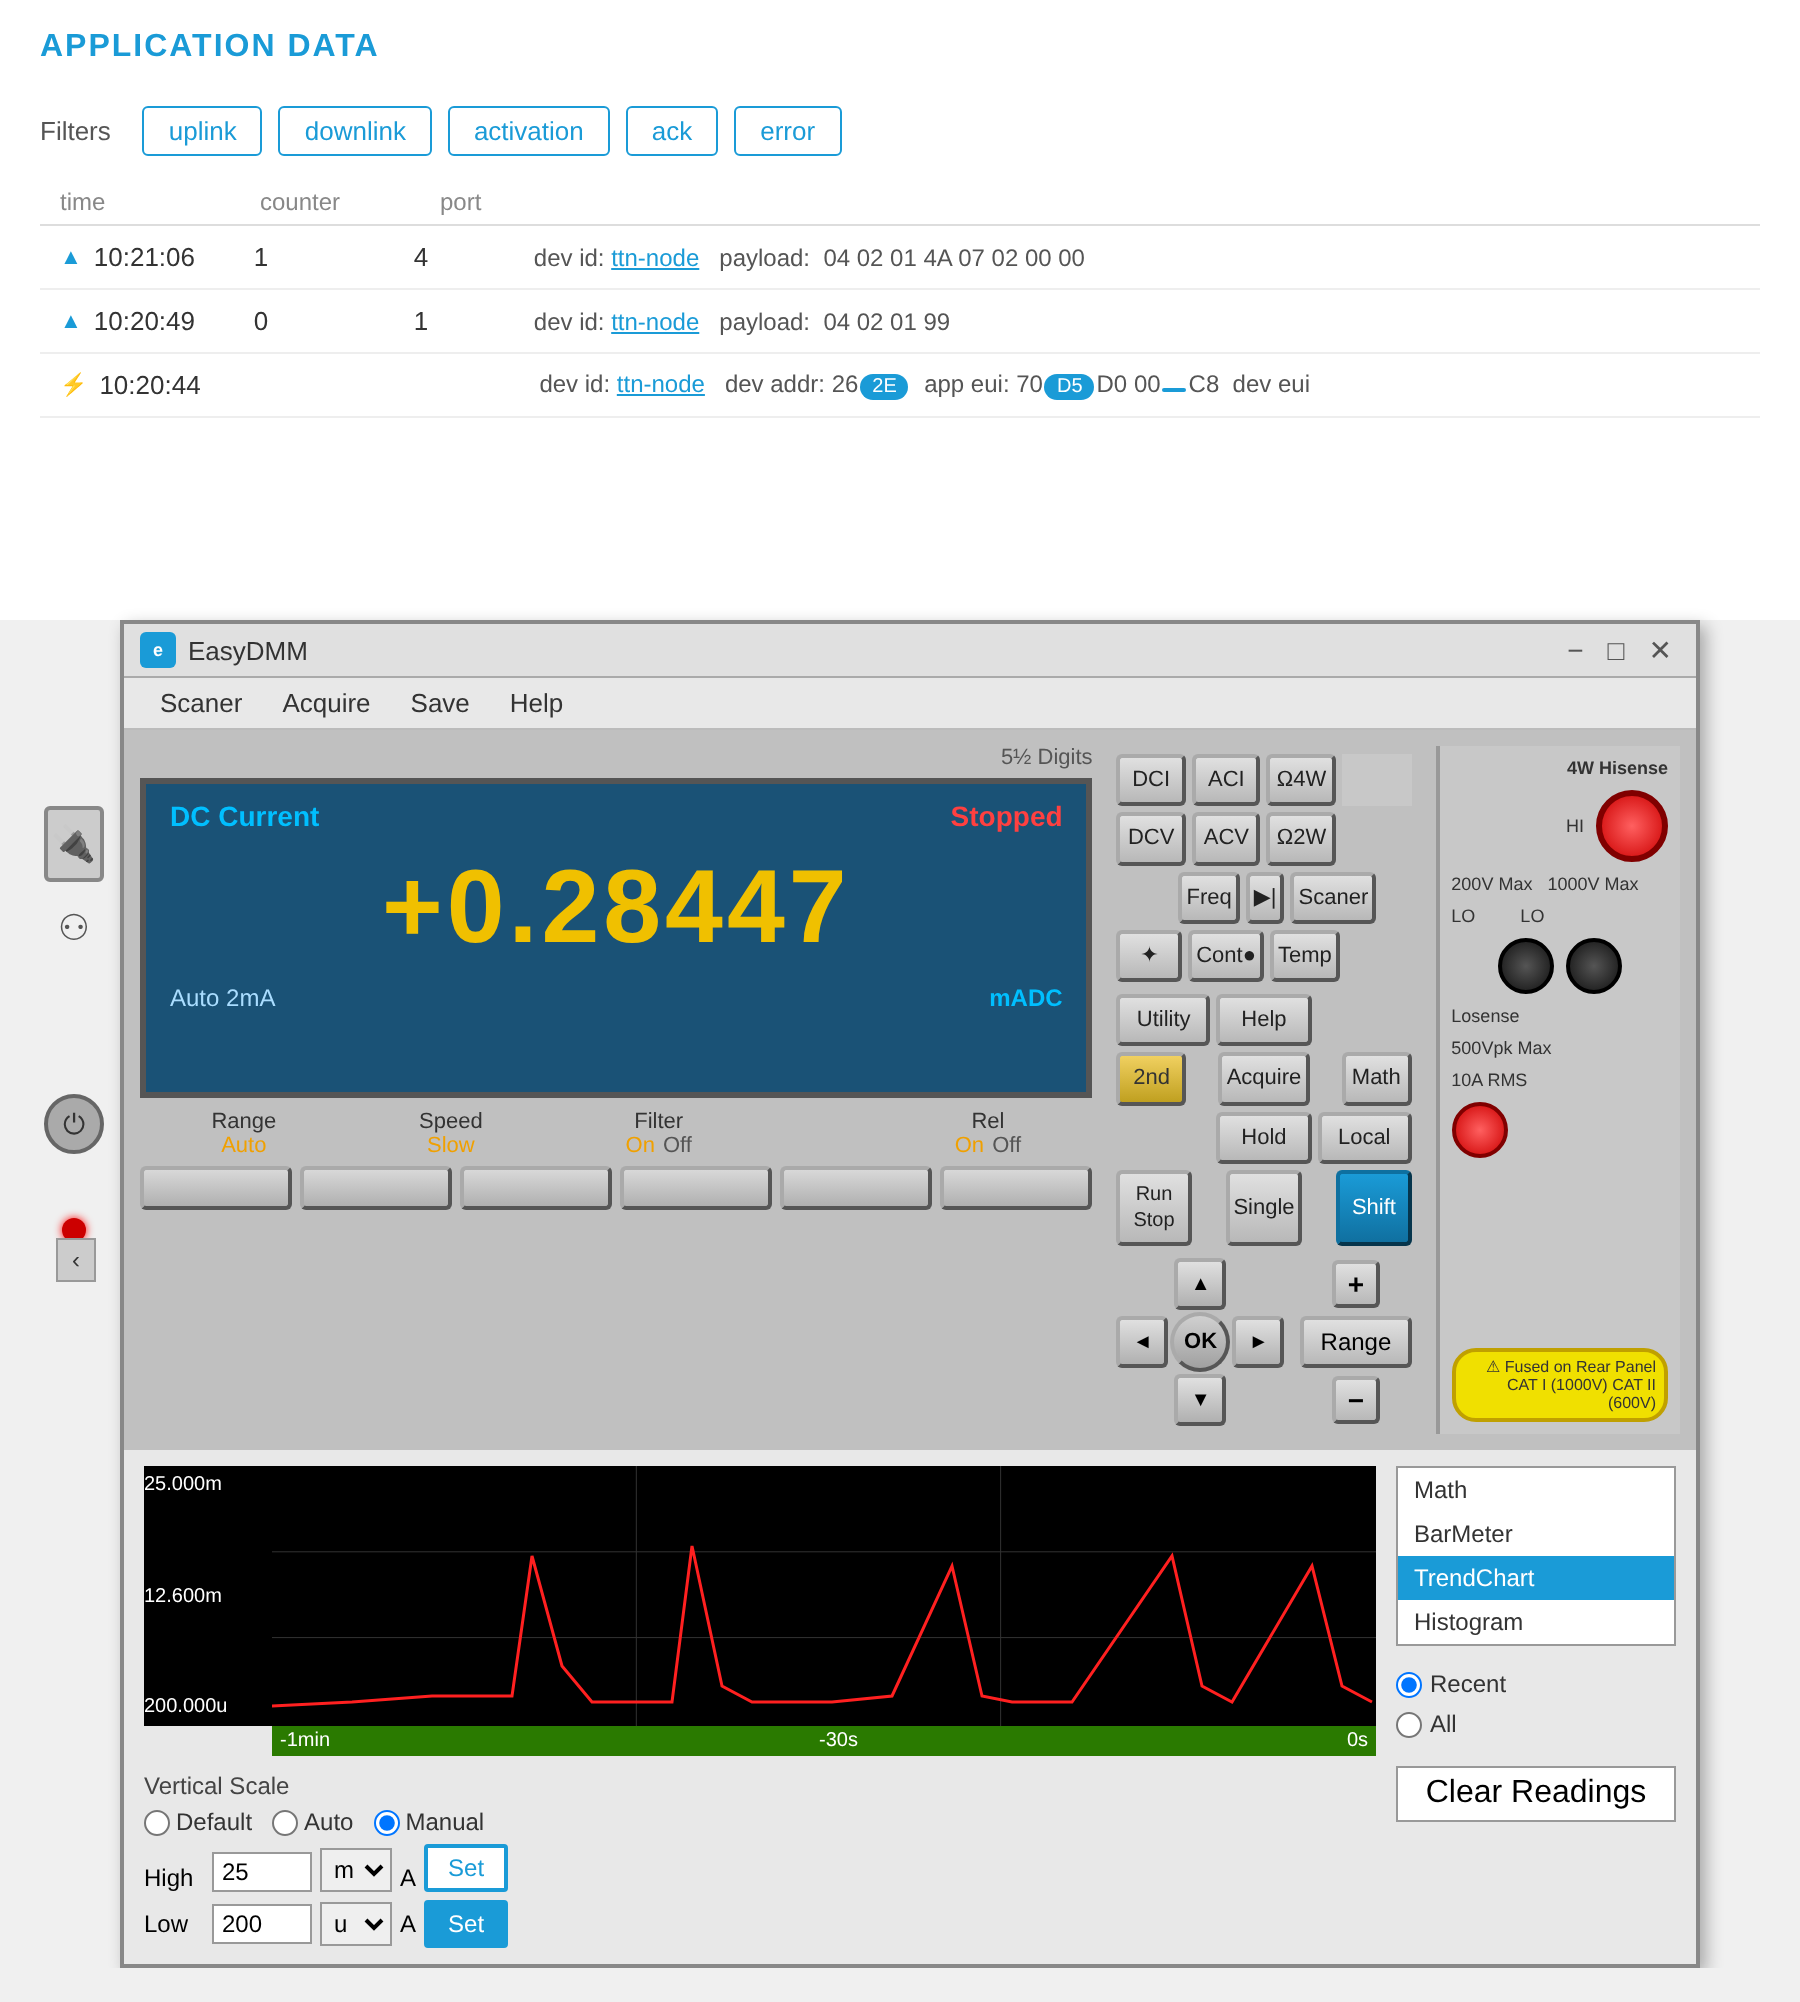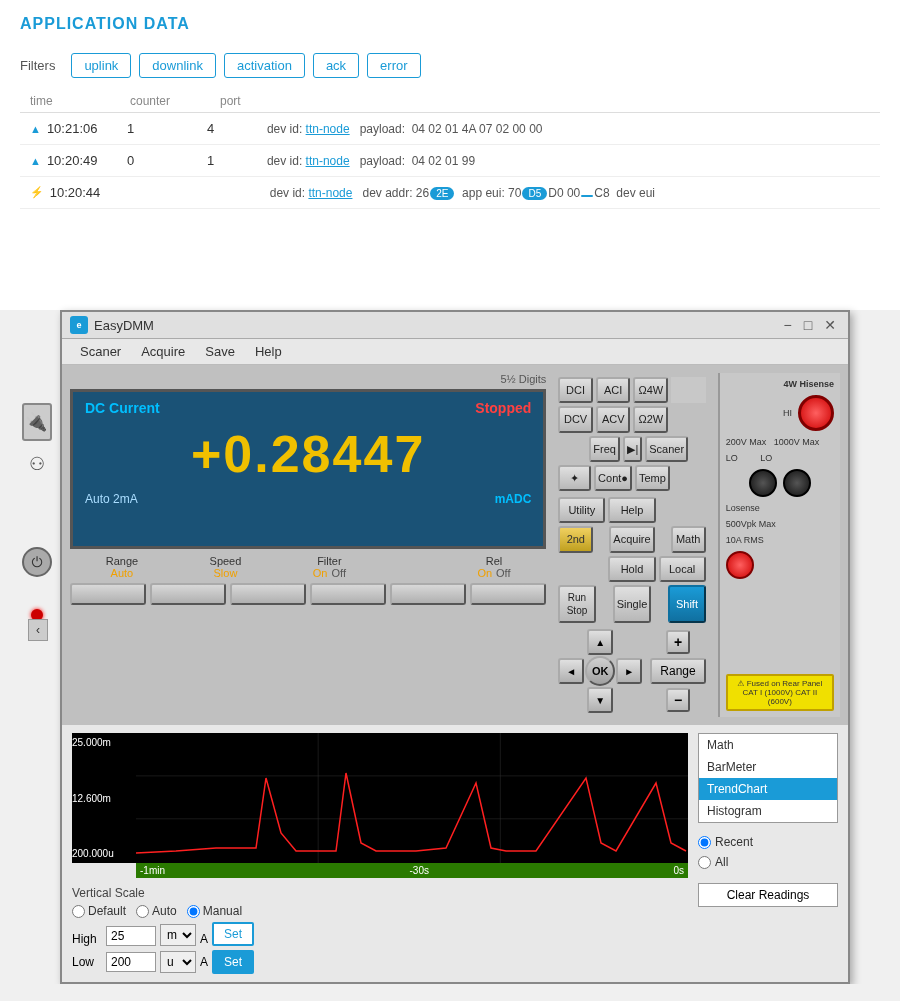--- a/index.html
+++ b/index.html
@@ -53,21 +53,21 @@
     .terminal-small-red { width: 28px; height: 28px; background: radial-gradient(circle, #ff6060, #cc0000); border: 2px solid #800000; border-radius: 50%; cursor: pointer; }
     .radio-label { display: flex; align-items: center; gap: 3px; font-size: 12px; color: #333; cursor: pointer; }
     .scale-input { width: 50px; border: 1px solid #999; padding: 2px 4px; font-size: 12px; }
     .scale-select { border: 1px solid #999; padding: 2px; font-size: 12px; }
     .set-btn { background: #fff; border: 2px solid #1a9bd7; color: #1a9bd7; padding: 3px 10px; cursor: pointer; font-size: 12px; border-radius: 2px; }
     .set-btn-active { background: #1a9bd7; border: 2px solid #1a9bd7; color: #fff; padding: 3px 10px; cursor: pointer; font-size: 12px; border-radius: 2px; }
     .list-box { border: 1px solid #999; background: #fff; }
     .list-item { padding: 4px 8px; font-size: 12px; color: #333; cursor: pointer; }
     .list-item-selected { background: #1a9bd7; color: #fff; padding: 4px 8px; font-size: 12px; cursor: pointer; }
 
-    .clear-btn { background: #fff; border: 1px solid #999; padding: 4px 10px; cursor: pointer; font-size: 12px; margin-top: 8px; width: 100%; }
+    .clear-btn { background: #fff; border: 1px solid #999; padding: 4px 10px; cursor: pointer; font-size: 16px; margin-top: 8px; width: 100%; }
 
     .recent-radio { display: flex; align-items: center; gap: 4px; font-size: 12px; color: #333; margin-bottom: 6px; }
     .all-radio { display: flex; align-items: center; gap: 4px; font-size: 12px; color: #333; margin-bottom: 6px; }
   </style>
 </head>
 <body>
 
 <div class="app-area">
   <div class="app-title">APPLICATION DATA</div>
 
@@ -281,21 +281,21 @@
         <div style="font-size:9px; color:#333;">200V Max &nbsp; 1000V Max</div>
         <div style="font-size:9px; color:#333;">LO &nbsp;&nbsp;&nbsp;&nbsp;&nbsp;&nbsp;&nbsp; LO</div>
         <div style="display:flex; gap:6px; justify-content:center;">
           <div class="terminal-small-black"></div>
           <div class="terminal-small-black"></div>
         </div>
         <div style="font-size:9px; color:#333; text-align:left;">Losense</div>
         <div style="font-size:9px; color:#333;">500Vpk Max</div>
         <div style="font-size:9px; color:#333;">10A RMS</div>
         <div class="terminal-small-red"></div>
-        <div style="background:#f0e000; border:2px solid #c0a000; padding:3px 4px; font-size:8px; color:#333; text-align:center; border-radius:2px; margin-top:auto;">
+        <div style="background:#f0e000; border:2px solid #c0a000; padding:3px 4px; font-size:8px; color:#333; text-align:right; border-radius:12px; margin-top:auto;">
           ⚠ <span>Fused on Rear Panel CAT I (1000V) CAT II (600V)</span>
         </div>
       </div>
 
     </div>
 
     <div style="background:#e8e8e8; padding:8px 10px; display:flex; gap:10px;">
 
       <div style="flex:1;">
         <div style="position:relative; display:flex;">

